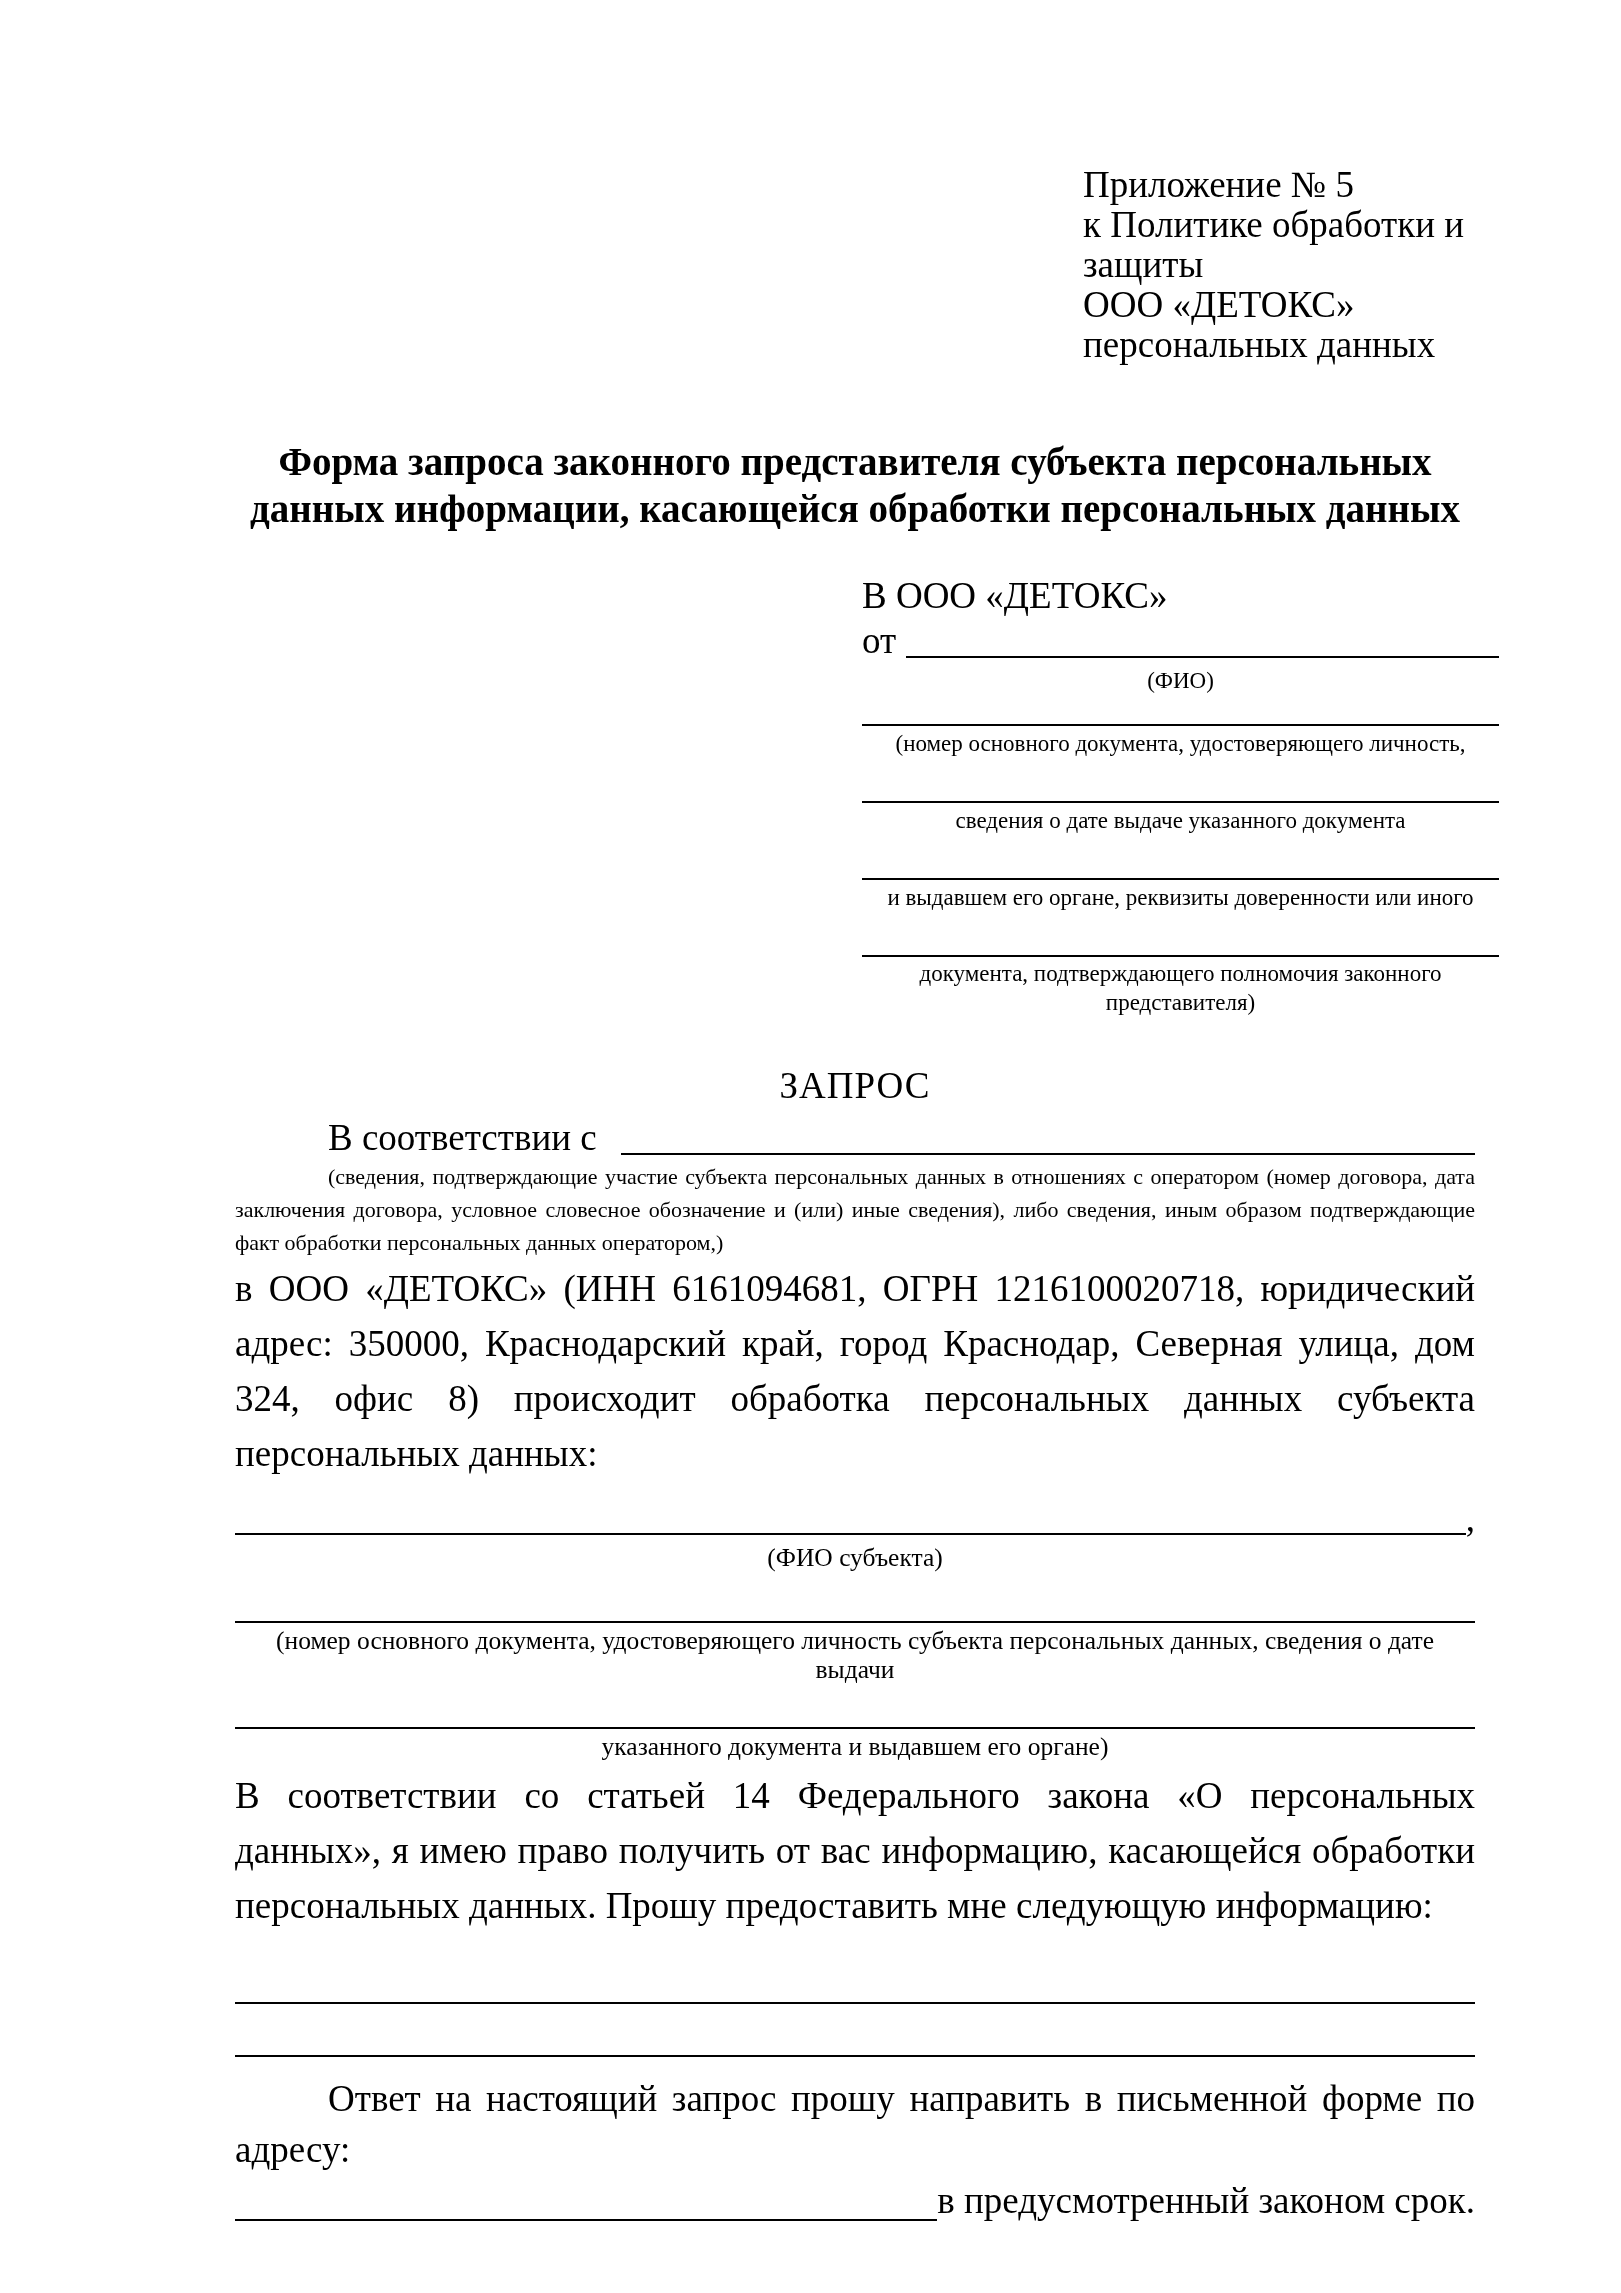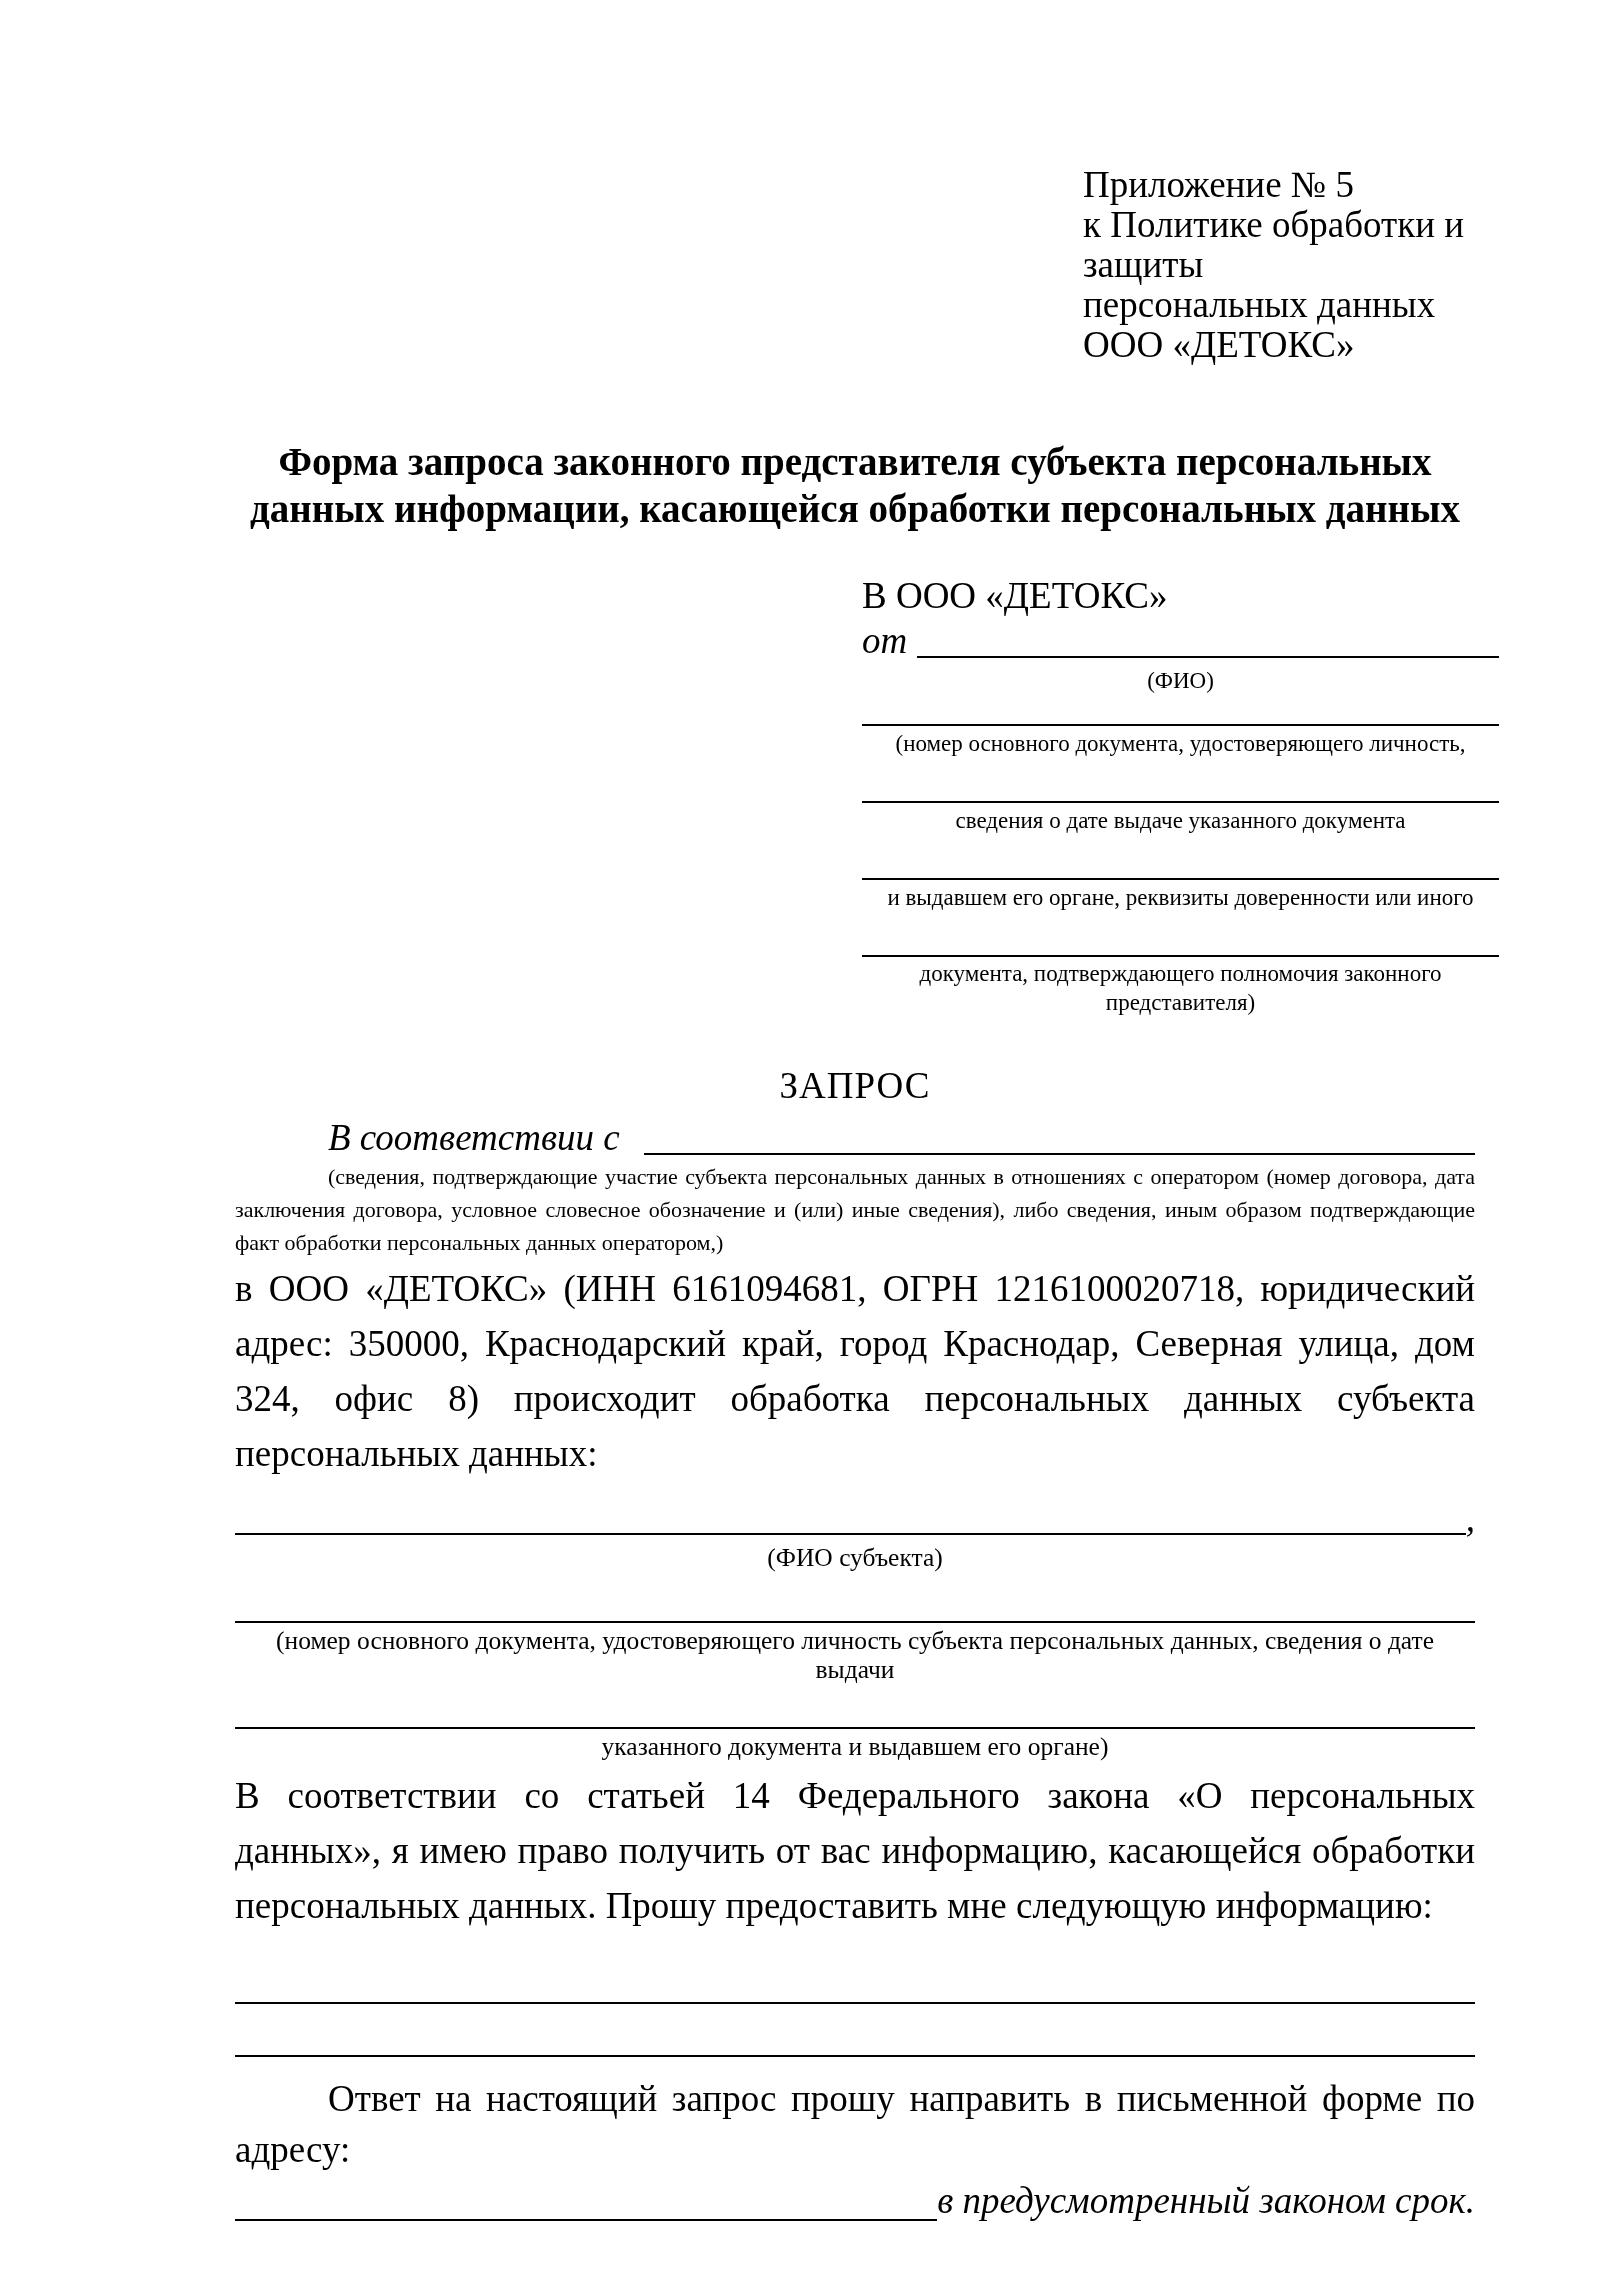--- a/index.html
+++ b/index.html
@@ -11,21 +11,21 @@
     font-family:"Liberation Serif", serif;
     box-sizing:border-box;
     padding:165px 122px 0 235px;
     overflow:hidden;
   }
   .hdr-right { margin-left:848px; font-size:37px; line-height:40px; }
   .doc-title { margin-top:73px; font-weight:bold; font-size:39px; line-height:47px; text-align:center; }
 
   .addr { margin-left:627px; width:637px; margin-top:41px; font-size:37px; }
   .addr-to { line-height:45px; }
-  .flex-line { display:flex; align-items:flex-end;font-style:italic; }
+  .flex-line { display:flex; align-items:flex-end; }
   .from-row { line-height:45px; }
   .from-label { margin-right:9.8px; }
   .fill { flex:1; border-bottom:2.9px solid #000; margin-bottom:4.9px; }
   .cap { font-size:23px; line-height:29px; text-align:center; margin-top:2.9px; }
   .rule { border-bottom:2.9px solid #000; height:0; }
   .addr .rule { margin-top:43px; }
   .addr .rule.first { margin-top:29px; }
 
   .zapros { margin-top:47px; font-size:37px; line-height:43px; text-align:center; letter-spacing:1px; }
   .accord-row { margin-top:7.8px; font-size:37px; line-height:45px; padding-left:93px; }
@@ -49,22 +49,22 @@
   .answer-tail { white-space:nowrap; }
 </style>
 </head>
 <body>
 
 <div class="page">
 
   <div class="hdr-right">
     <div>Приложение № 5</div>
     <div>к Политике обработки и защиты</div>
+    <div>ООО «ДЕТОКС»</div>
     <div>персональных данных</div>
-    <div>ООО «ДЕТОКС»</div>
   </div>
 
   <div class="doc-title">Форма запроса законного представителя субъекта персональных данных информации, касающейся обработки персональных данных</div>
 
   <div class="addr">
     <div class="addr-to">В ООО «ДЕТОКС»</div>
     <div class="flex-line from-row">
       <span class="from-label">от</span>
       <span class="fill"></span>
     </div>

